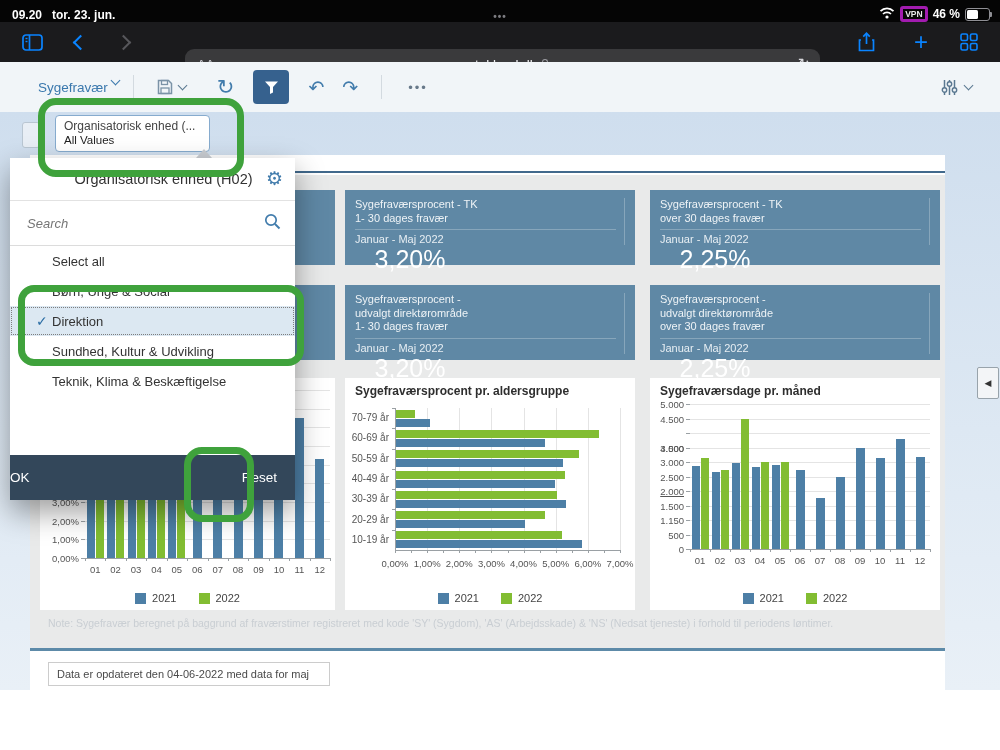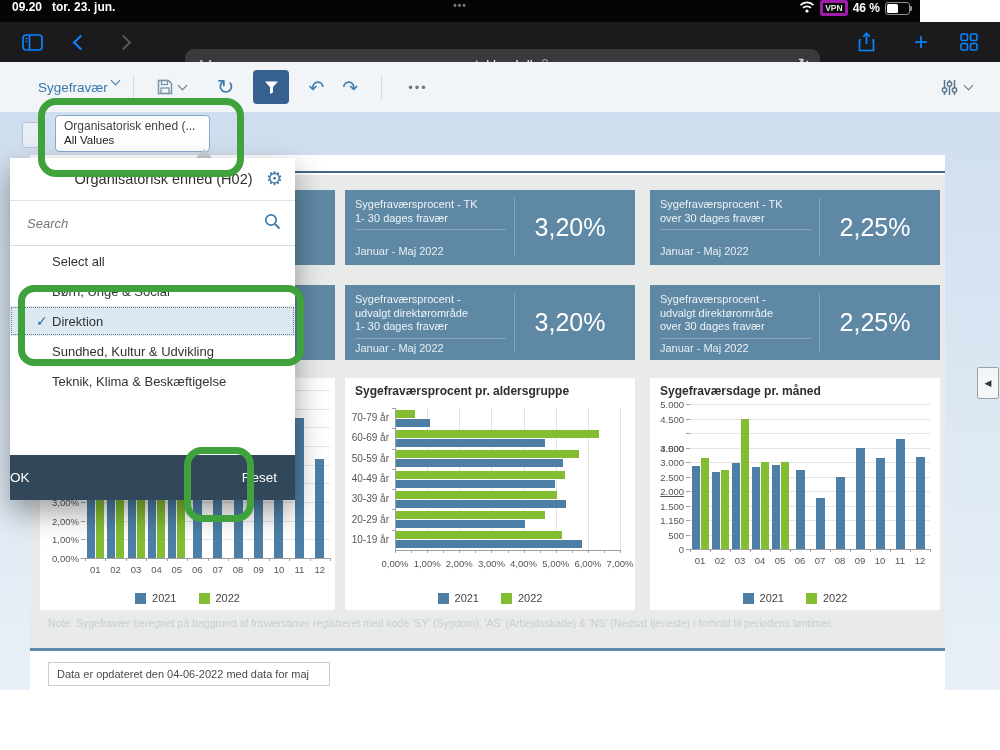--- a/index.html
+++ b/index.html
@@ -2,22 +2,22 @@
 <html><head>
 <meta charset="utf-8">
 <style>
   html,body{margin:0;padding:0;background:#888;}
   #stage{position:relative;width:1000px;height:750px;overflow:hidden;background:#fff;
          font-family:"Liberation Sans",sans-serif;margin:0 auto;}
   .abs{position:absolute;}
   .glyph{font-family:"DejaVu Sans",sans-serif;}
 
   
-  .statusbar{left:0;top:0;width:920px;height:22px;background:#050505;color:#fff;
-             display:flex;align-items:flex-start;font-size:12px;font-weight:bold;gap:24px;}
+  .statusbar{left:0;top:0;width:1000px;height:22px;background:#050505;color:#fff;
+             display:flex;align-items:flex-end;font-size:12px;font-weight:bold;gap:24px;}
   .sb-left{margin-left:12px;display:flex;gap:10px;}
   .sb-center{position:absolute;left:0;right:0;text-align:center;color:#7d7d82;font-size:10px;letter-spacing:1px;}
   .sb-right{margin-left:auto;margin-right:10px;display:flex;align-items:center;gap:5px;}
   .vpn-badge{border:3px solid #a21caf;border-radius:3px;font-size:8.5px;font-weight:bold;padding:0 2px;line-height:10px;color:#e8e8ea;}
   .battery{position:relative;width:23px;height:11px;border:1px solid #8f8f94;border-radius:3px;}
   .battery .fill{position:absolute;left:1px;top:1px;bottom:1px;width:46%;background:#fff;border-radius:1.5px;}
   .battery .nub{position:absolute;right:-3px;top:3px;width:2px;height:5px;background:#8f8f94;border-radius:0 1px 1px 0;}
 
   
   .safaribar{left:0;top:22px;width:1000px;height:40px;background:#1b1b1d;display:flex;align-items:center;}
@@ -75,21 +75,21 @@
                     font-family:"Liberation Sans",sans-serif;background:transparent;}
   .mag{position:absolute;right:14px;top:12px;}
   .pop-item{height:30px;display:flex;align-items:center;font-size:13px;color:#333;padding-left:42px;position:relative;box-sizing:border-box;}
   .pop-item.sel{background:#dce8f2;outline:1px dotted #7d7d7d;outline-offset:-2px;}
   .pop-check{position:absolute;left:26px;color:#2c6ea5;font-weight:bold;font-size:14px;}
   .pop-footer{position:absolute;left:0;bottom:0;width:100%;height:45px;background:#33475a;display:flex;align-items:center;
               justify-content:space-between;gap:30px;box-sizing:border-box;padding-right:18px;}
   .pop-btn{color:#fff;font-size:13.5px;}
 
   
-  .tile{background:#5f88a5;display:flex;box-sizing:border-box;padding:8px 10px;}
+  .tile{background:#5f88a5;display:flex;box-sizing:border-box;padding:8px 10px;flex-direction:column;}
   .tile-left{flex:1;display:flex;flex-direction:column;justify-content:space-between;border-right:1px solid rgba(255,255,255,.25);padding-right:8px;}
   .tile-line{font-size:11px;color:#eef3f6;line-height:13.5px;}
   .tile-titles{border-bottom:1px solid rgba(255,255,255,.25);padding-bottom:4px;}
   .tile-period{font-size:11px;color:#e7eef3;padding-top:3px;}
   .tile-value{width:110px;display:flex;align-items:center;justify-content:center;color:#fff;font-size:25px;}
   .tile-blank{background:#5f88a5;}
 
   
   .chart-card{background:#fff;}
   .chart-title{position:absolute;left:10px;top:6px;font-size:12px;font-weight:bold;color:#2e2e2e;}

